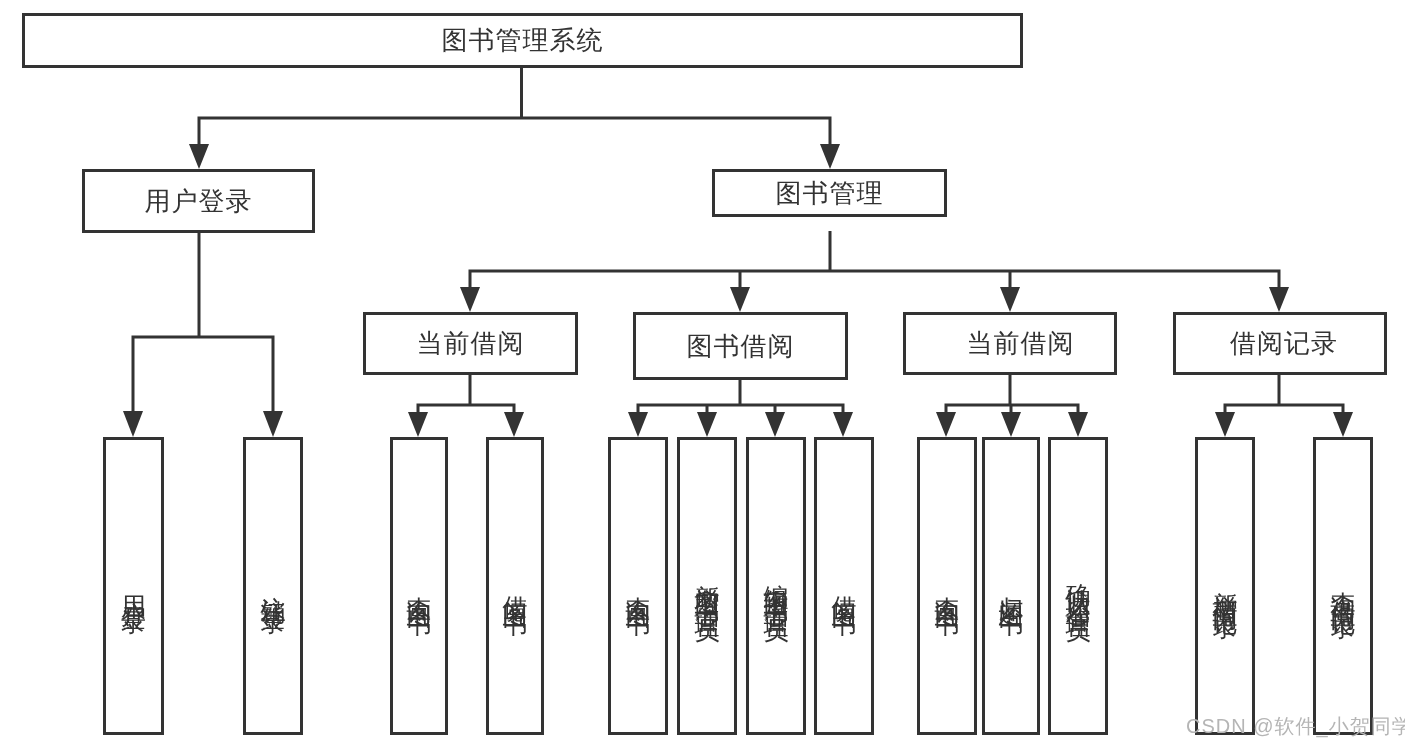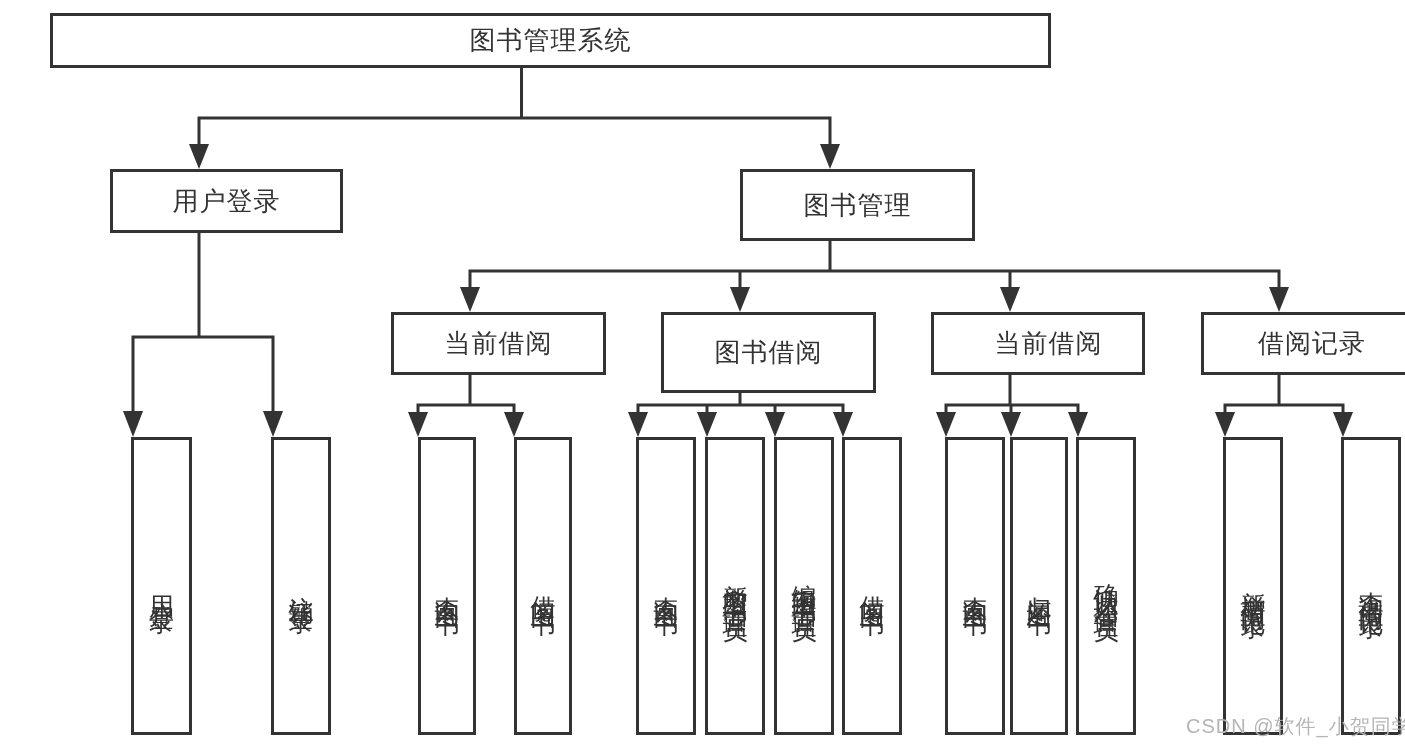--- a/index.html
+++ b/index.html
@@ -18,37 +18,36 @@
   }
   .box {
     position: absolute;
     box-sizing: border-box;
     border: 3px solid #333333;
     background: #ffffff;
     display: flex;
     align-items: center;
     justify-content: center;
     color: #333333;
-    margin-left: 28px;
   }
   .h-box { font-size: 26px; letter-spacing: 1px; white-space: nowrap; }
   .v-box span {
     writing-mode: vertical-rl;
     text-orientation: mixed;
     font-size: 25px;
     letter-spacing: 5px;
     line-height: 1;
     white-space: nowrap;
   }
   
   #n-root            { left: 22px;   top: 13px;  width: 1001px; height: 55px; }
   #n-user-login      { left: 82px;   top: 169px; width: 233px;  height: 64px; }
-  #n-book-mgmt       { left: 712px;  top: 169px; width: 235px;  height: 72px; }
+  #n-book-mgmt       { left: 712px;  top: 169px; width: 235px;  height: 48px; }
   #n-new-book-rec    { left: 363px;  top: 312px; width: 215px;  height: 63px; }
-  #n-book-borrow     { left: 633px;  top: 312px; width: 215px;  height: 81px; }
+  #n-book-borrow     { left: 633px;  top: 312px; width: 215px;  height: 68px; }
   #n-current-borrow  { left: 903px;  top: 312px; width: 214px;  height: 63px; padding-left: 21px; }
   #n-borrow-record   { left: 1173px; top: 312px; width: 214px;  height: 63px; padding-left: 8px; }
   .leaf { top: 437px; height: 298px; }
   #n-leaf-user-login     { left: 103px;  width: 61px; }
   #n-leaf-logout         { left: 243px;  width: 60px; }
   #n-leaf-query-book-1   { left: 390px;  width: 58px; }
   #n-leaf-borrow-book-1  { left: 486px;  width: 58px; }
   #n-leaf-query-book-2   { left: 608px;  width: 60px; }
   #n-leaf-add-book       { left: 677px;  width: 60px; }
   #n-leaf-edit-book      { left: 746px;  width: 60px; }

